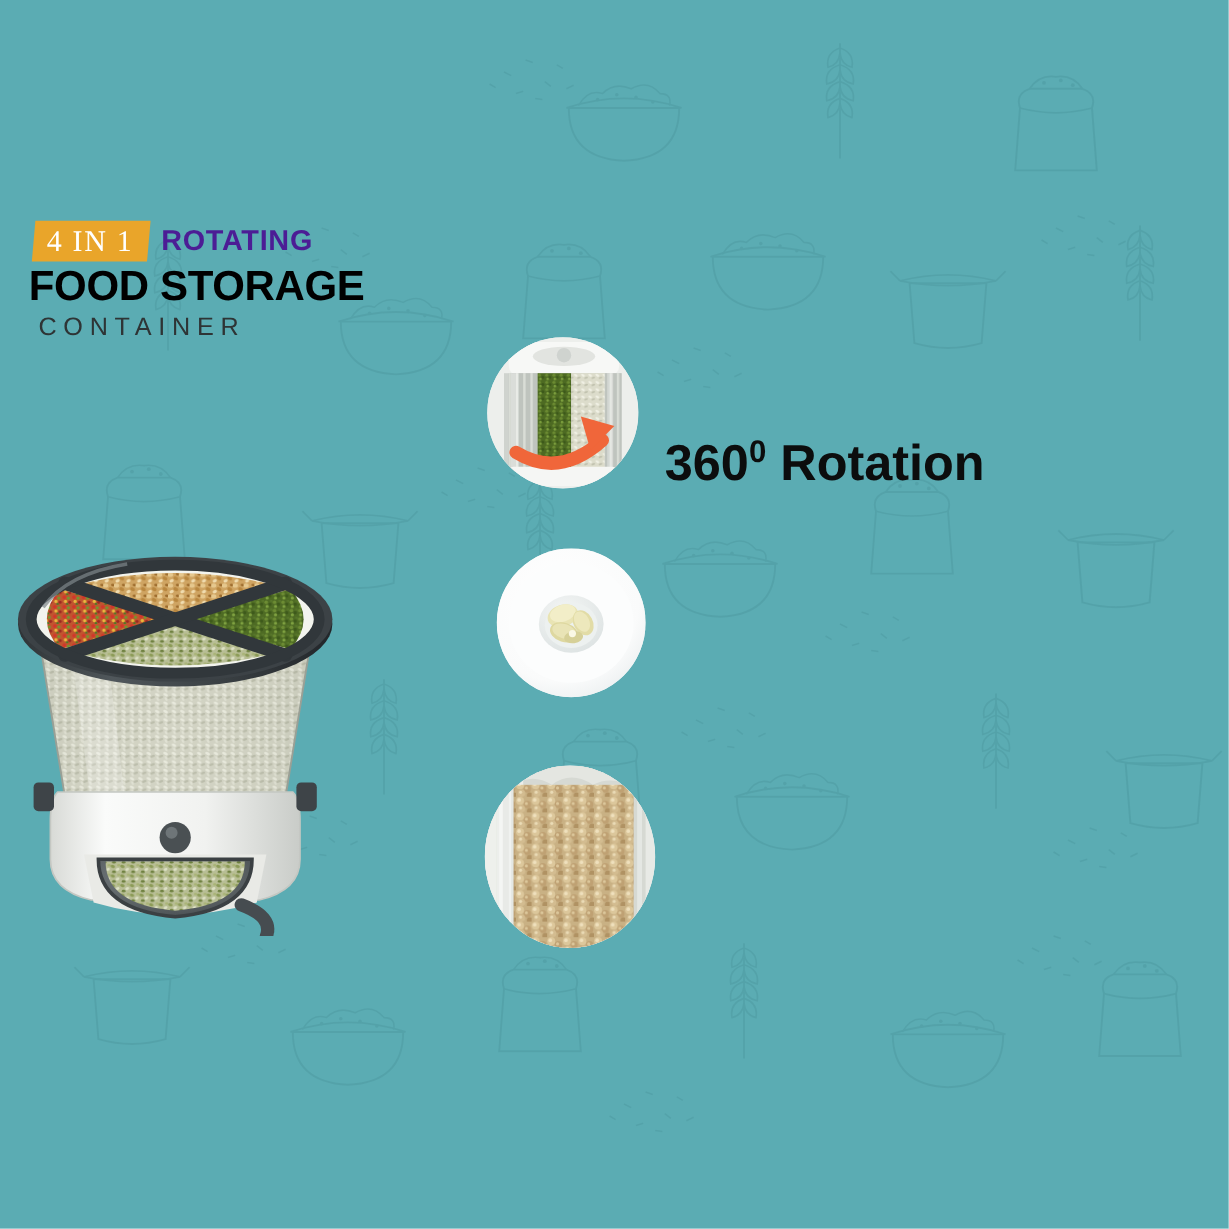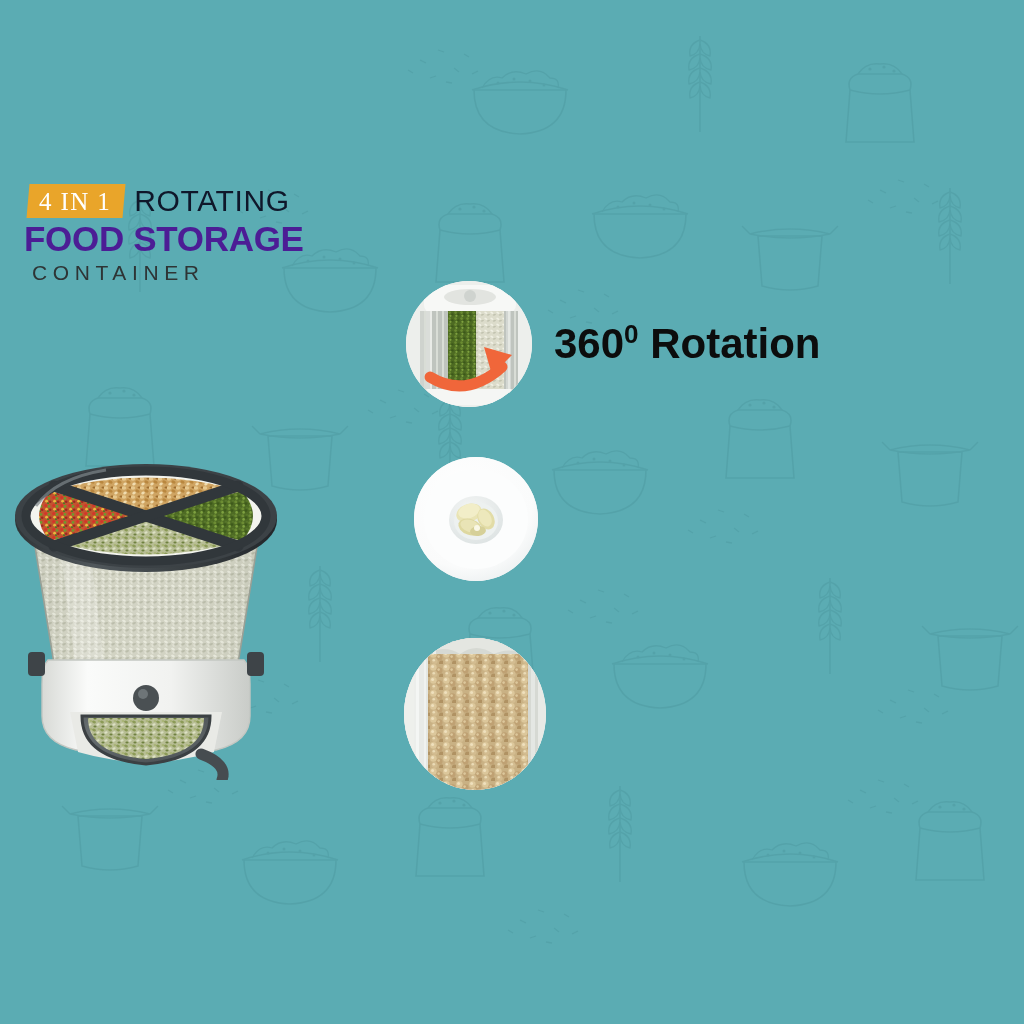--- a/index.html
+++ b/index.html
@@ -51,30 +51,30 @@
     transform: skewX(5deg);
     color: #ffffff;
     font-family: "Liberation Serif", serif;
     font-size: 25px;
     font-weight: 400;
     letter-spacing: 1.4px;
     line-height: 1;
     white-space: nowrap;
   }
   .hl-rotating {
-    color: #0f172a;
-    font-size: 30px;
-    font-weight: 400;
+    color: #4c1d95;
+    font-size: 24px;
+    font-weight: 700;
     letter-spacing: 0.6px;
     margin-left: 10px;
     line-height: 1;
     white-space: nowrap;
   }
   .hl-row2 {
-    color: #4c1d95;
+    color: #000000;
     font-size: 35px;
     font-weight: 700;
     letter-spacing: -0.3px;
     line-height: 1.05;
     white-space: nowrap;
   }
   .hl-row3 {
     color: #2E3435;
     font-size: 21px;
     font-weight: 400;
@@ -112,21 +112,21 @@
     font-weight: 700;
     white-space: nowrap;
     line-height: 1;
   }
   .sup-deg {
     font-size: 0.62em;
     vertical-align: super;
     line-height: 0;
   }
 
-  #feature-0 { left: 406px; top: 281px; }
+  #feature-0 { left: 406px; top: 281px; align-items: flex-end; }
   #feature-0 .feature-thumb { width: 126px; height: 126px; }
   #feature-0 .feature-label { font-size: 42px; margin-left: 22px; }
 
   #feature-1 { left: 414px; top: 457px; }
   #feature-1 .feature-thumb { width: 124px; height: 124px; }
   #feature-1 .feature-label { font-size: 38px; margin-left: 14px; }
 
   #feature-2 { left: 404px; top: 638px; }
   #feature-2 .feature-thumb { width: 142px; height: 152px; border-radius: 50%; }
   #feature-2 .feature-label { font-size: 42px; margin-left: 20px; }

